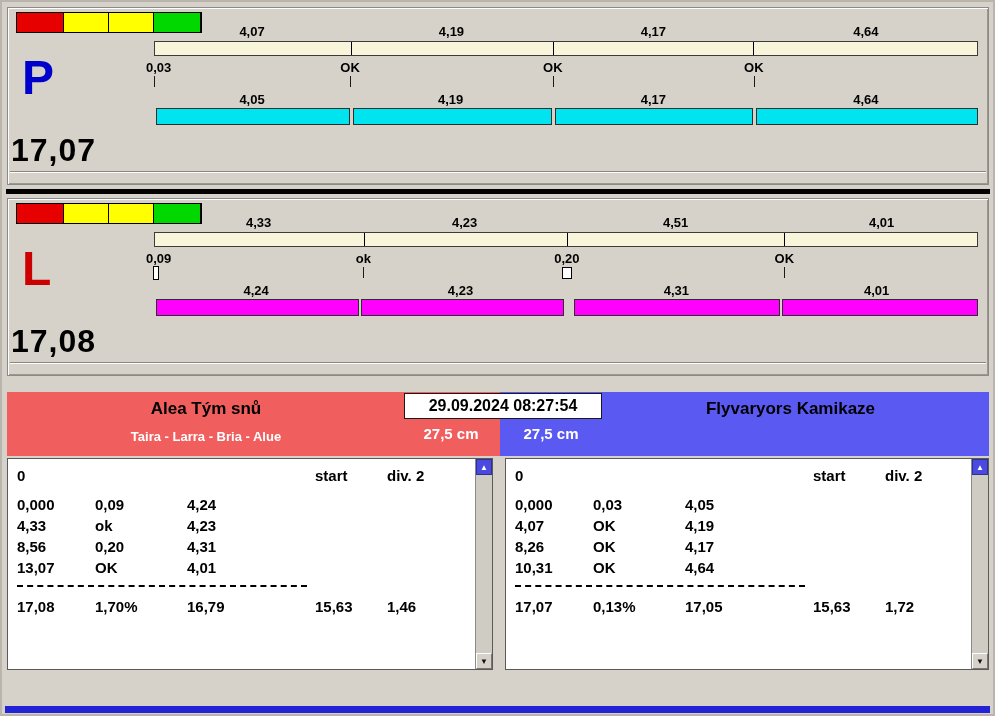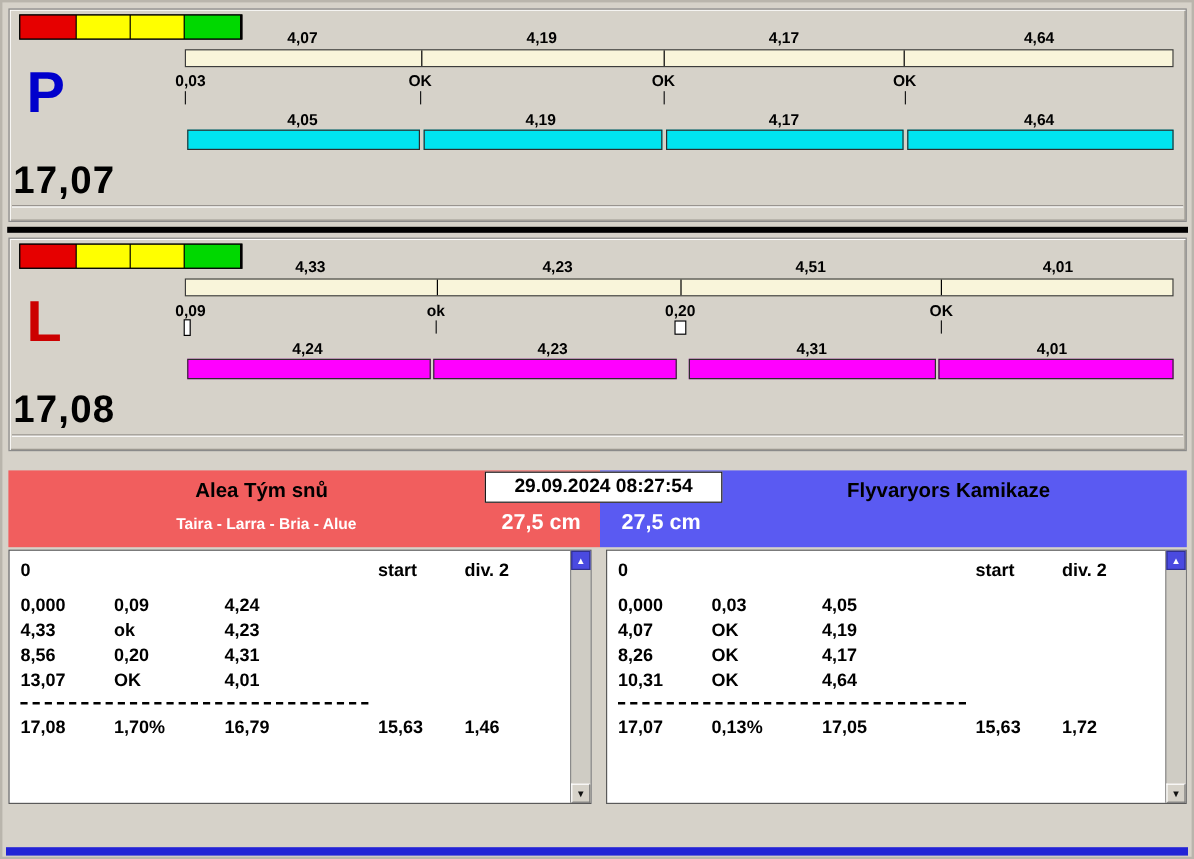--- a/index.html
+++ b/index.html
@@ -24,21 +24,21 @@
   .seg { position:absolute; top:0; height:100%; border:1px solid #2e2e2e; }
 
   .letter { position:absolute; left:14px; top:46px; font-size:48px; font-weight:bold; line-height:1; }
   .total { position:absolute; left:3px; top:124px; font-size:32px; font-weight:bold; color:#000; letter-spacing:1px; }
   .panel-line { position:absolute; left:2px; right:2px; top:163px; height:2px; border-top:1px solid #8a8680; border-bottom:1px solid #ffffff; }
   .divider { position:absolute; background:#000; }
 
   .hdr { position:absolute; height:64px; }
   .tname { position:absolute; text-align:center; font-size:17px; font-weight:bold; color:#000; white-space:nowrap; }
   .tdogs { position:absolute; text-align:center; font-size:13px; font-weight:bold; color:#fff; white-space:nowrap; }
-  .theight { position:absolute; text-align:center; font-size:18px; font-weight:bold; color:#fff; white-space:nowrap; }
+  .theight { position:absolute; text-align:center; font-size:15px; font-weight:bold; color:#fff; white-space:nowrap; }
   .datebox { position:absolute; left:402px; top:391px; width:198px; height:26px; background:#fff; border:1px solid #1a1a1a;
              text-align:center; line-height:24px; font-size:16px; font-weight:bold; color:#000; }
 
   .tbl { position:absolute; top:456px; height:212px; background:#fff; border:1px solid #5a5a5a; }
   .tbody { position:absolute; left:9px; top:6px; right:22px; }
   .trow { display:grid; grid-template-columns:78px 92px 128px 72px 1fr; font-size:15px; font-weight:bold; line-height:21px; color:#000; }
   .trow.hdr-row { margin-bottom:8px; }
   .sep { width:290px; height:0; border-top:2px dashed #000; margin:7px 0 9px 0; }
 
   .sbar { position:absolute; right:0; top:0; bottom:0; width:17px; background:#cfccc4; border-left:1px solid #8a8a8a; }
@@ -141,22 +141,22 @@
         <div class="seg" style="left: 50.8%; width: 25.1%; background: rgb(255, 0, 255);"></div>
         <div class="seg" style="left: 76.15%; width: 23.85%; background: rgb(255, 0, 255);"></div>
       </div>
     </div>
     <div class="letter" style="color: rgb(204, 0, 0);">L</div>
     <div class="total">17,08</div>
     <div class="panel-line"></div>
   </div>
 
   <div class="hdr" style="left: 5px; top: 390px; width: 493px; background: rgb(241, 94, 94);">
-    <div class="tname" style="left:12px;width:398px;top:7px;">Alea Tým snů</div>
-    <div class="tdogs" style="left:16px;width:398px;top:37px;">Taira - Larra - Bria - Alue</div>
+    <div class="tname" style="left:0;width:398px;top:7px;">Alea Tým snů</div>
+    <div class="tdogs" style="left:0;width:398px;top:37px;">Taira - Larra - Bria - Alue</div>
     <div class="theight" style="left:398px;width:92px;top:33px;">27,5 cm</div>
   </div>
   <div class="hdr" style="left: 498px; top: 390px; width: 489px; background: rgb(90, 90, 242);">
     <div class="theight" style="left:6px;width:90px;top:33px;">27,5 cm</div>
     <div class="tname" style="left:96px;right:4px;top:7px;">Flyvaryors Kamikaze</div>
   </div>
   <div class="datebox">29.09.2024 08:27:54</div>
 
   <div class="tbl" style="left:5px;width:486px;">
     <div class="tbody">

